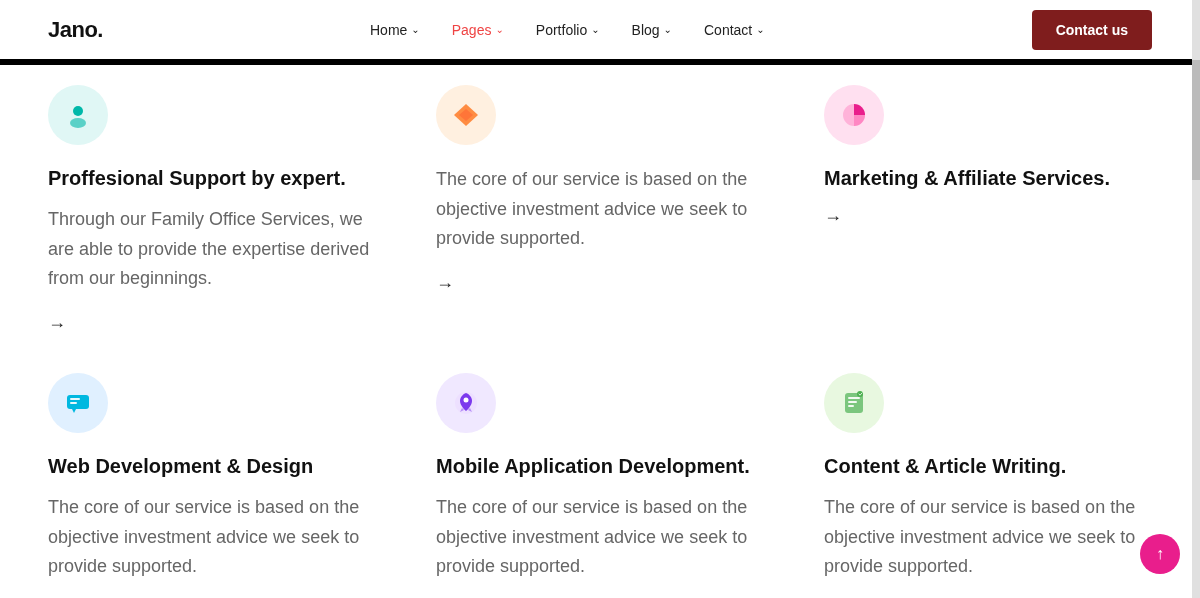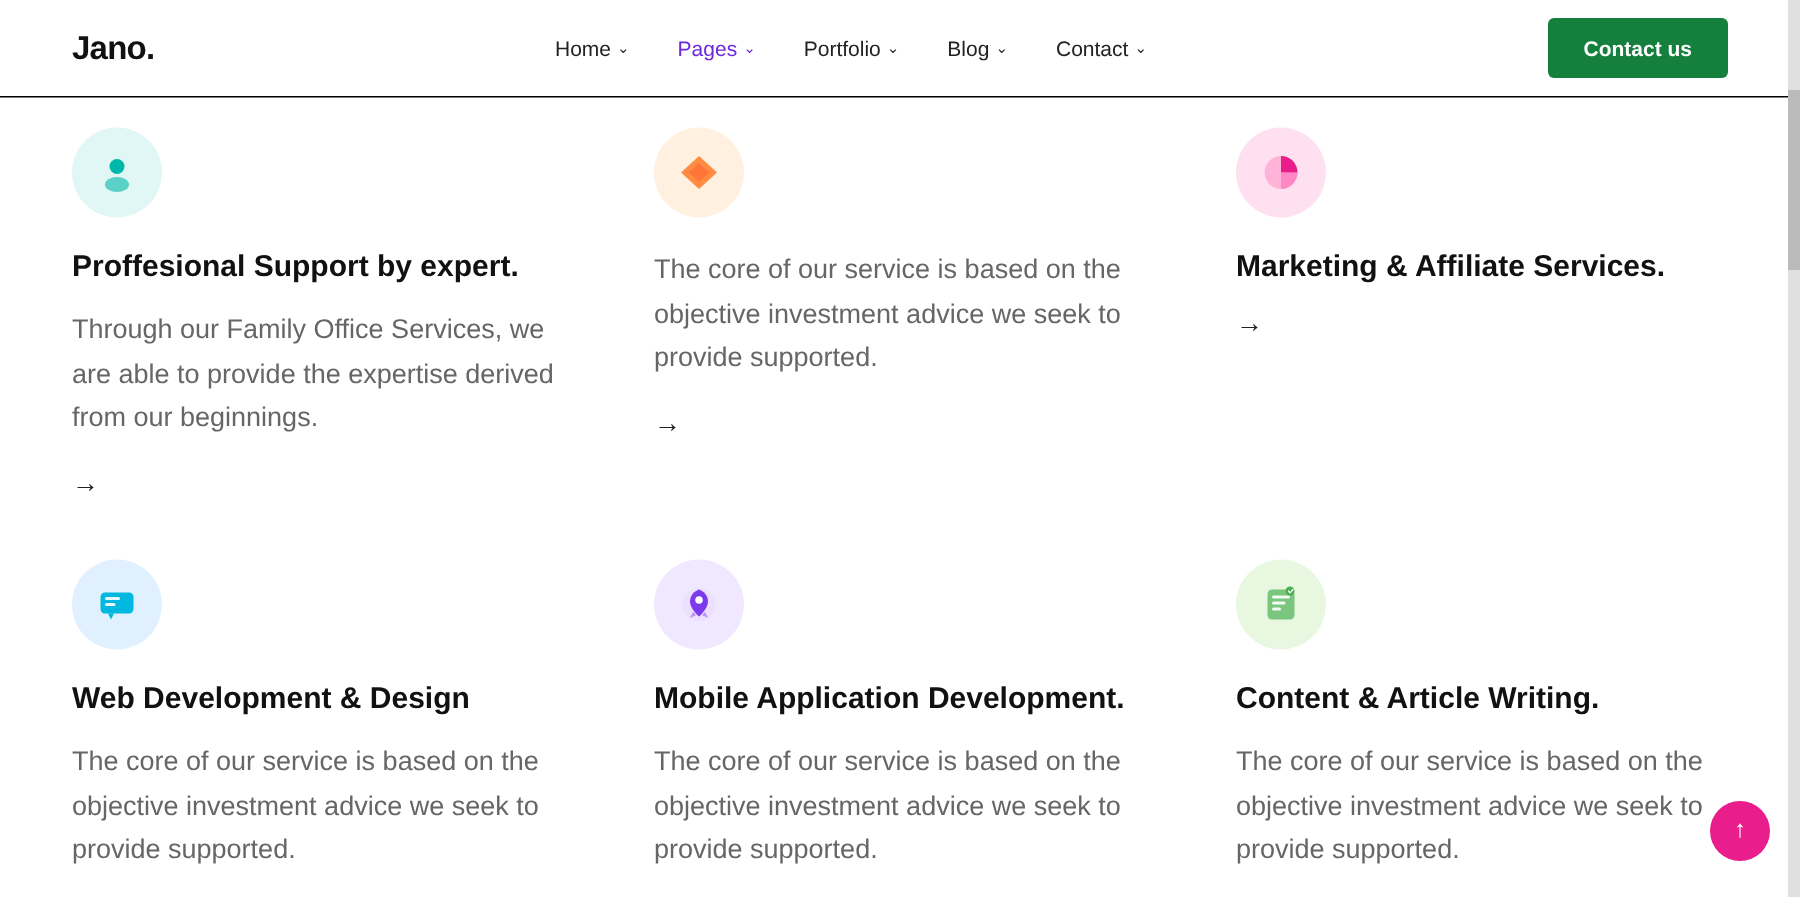--- a/index.html
+++ b/index.html
@@ -12,21 +12,21 @@
       overflow-x: hidden;
     }
 
     
     header {
       display: flex;
       align-items: center;
       justify-content: space-between;
       padding: 0 48px;
       height: 65px;
-      border-bottom: 1px solid #000000;
+      border-bottom: 6px solid #000000;
       position: relative;
       z-index: 10;
       background: #fff;
     }
     .logo {
       font-size: 22px;
       font-weight: 800;
       color: #111;
       letter-spacing: -0.5px;
     }
@@ -38,28 +38,28 @@
       font-size: 14px;
       font-weight: 500;
       color: #222;
       cursor: pointer;
       display: flex;
       align-items: center;
       gap: 4px;
       text-decoration: none;
     }
     .nav-item.active {
-      color: #6d28d9;
+      color: #ef4444;
     }
     .nav-item .chevron {
       font-size: 10px;
       color: inherit;
     }
     .contact-btn {
-      background: #15803d;
+      background: #7f1d1d;
       color: #fff;
       border: none;
       padding: 12px 24px;
       border-radius: 4px;
       font-size: 14px;
       font-weight: 600;
       cursor: pointer;
     }
 
     

